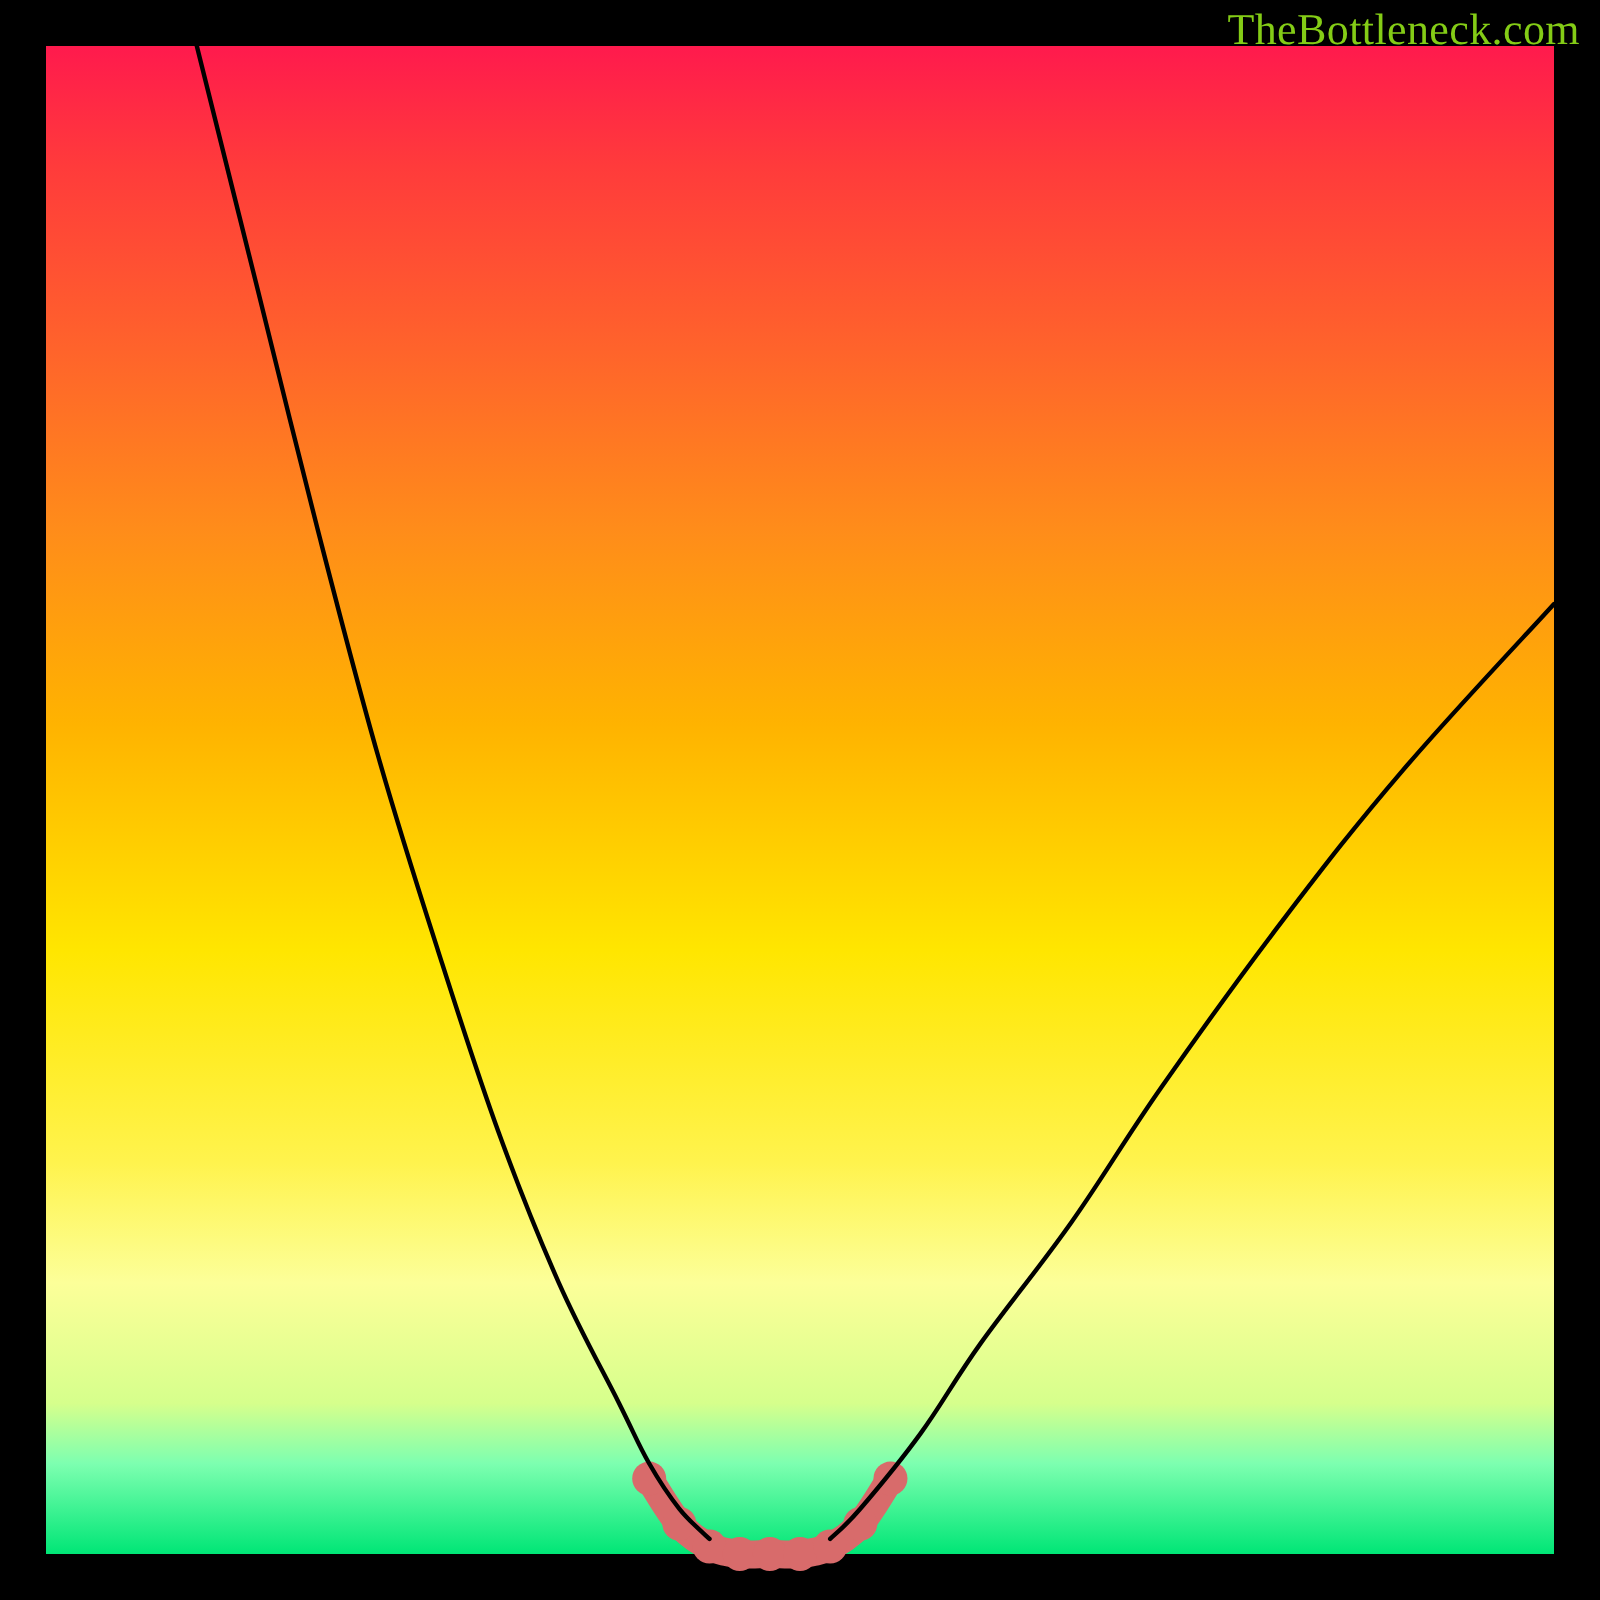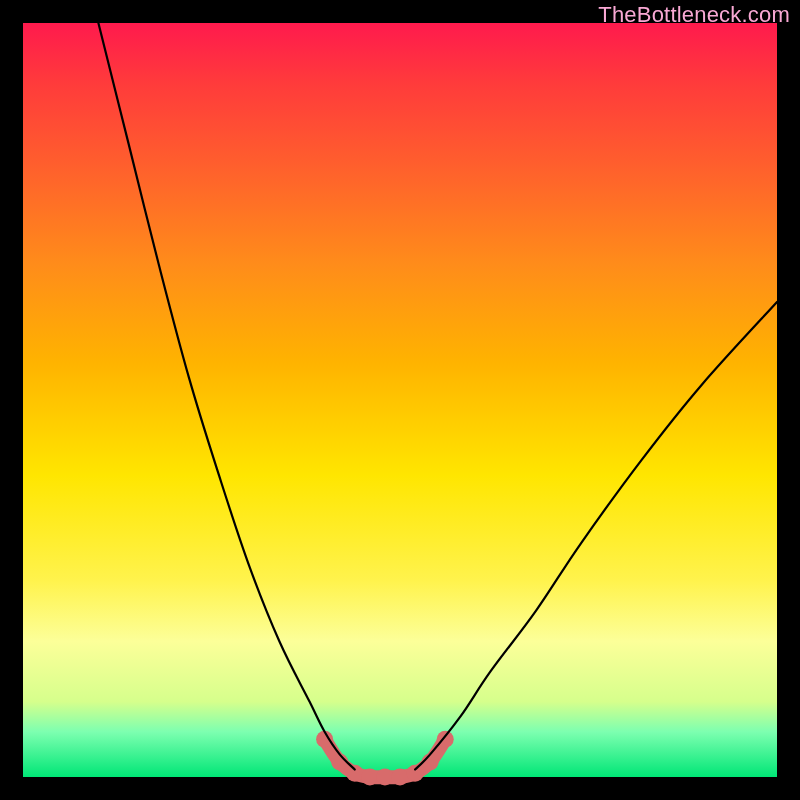--- a/index.html
+++ b/index.html
@@ -27,25 +27,26 @@
       #fff34d 74%,
       #fcff99 82%,
       #d6ff8c 90%,
       #7dffb0 94%,
       #00e676 100%);
   }
   .watermark {
     position: absolute;
     top: 2px;
     right: 10px;
-    color: #f9a8d4;
+    color: #84cc16;
     font-size: 22px;
     font-weight: 500;
     letter-spacing: 0.2px;
     z-index: 5;
+    font-family: Liberation Serif, serif;
   }
   svg.plot {
     position: absolute;
     left: 0;
     top: 0;
     width: 754px;
     height: 754px;
     overflow: visible;
   }
   .curve-main {

